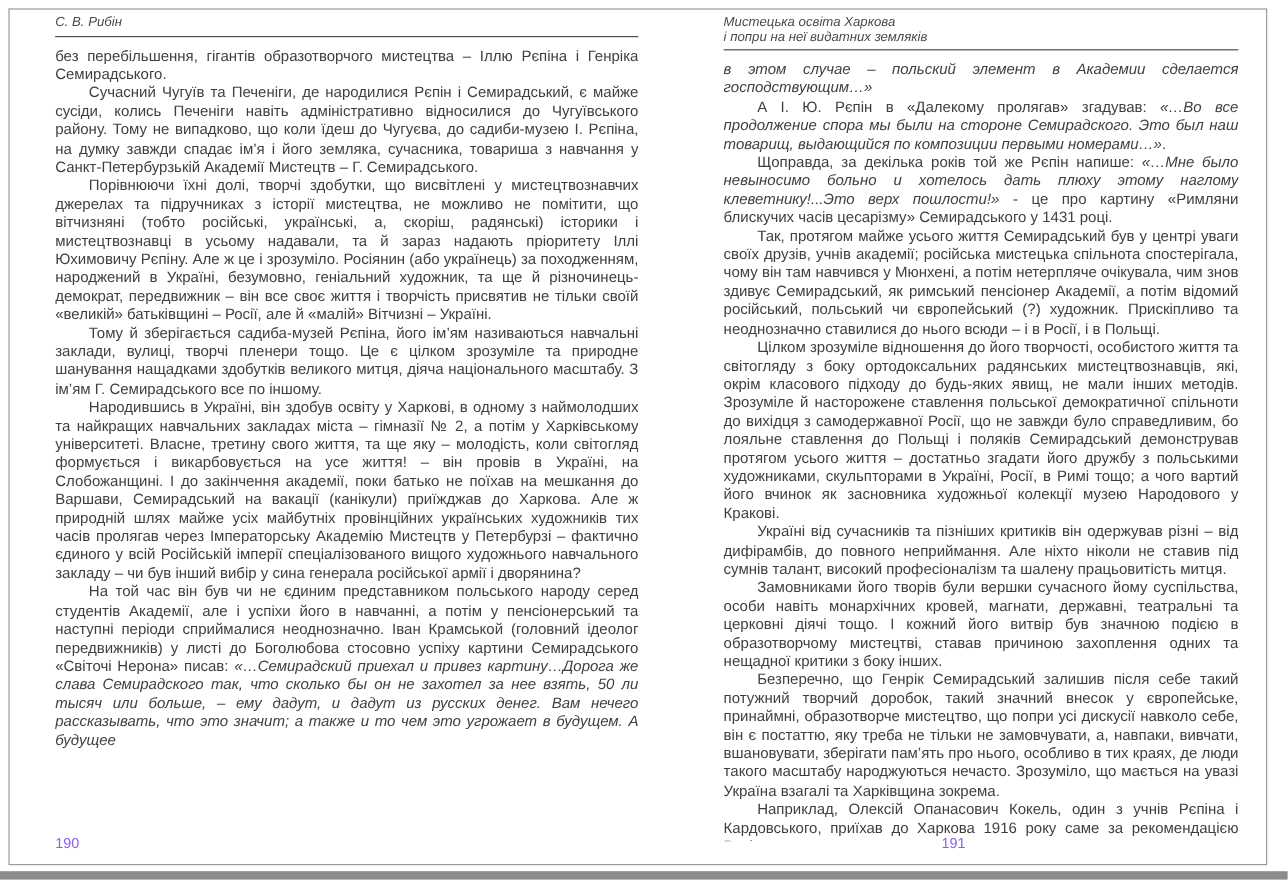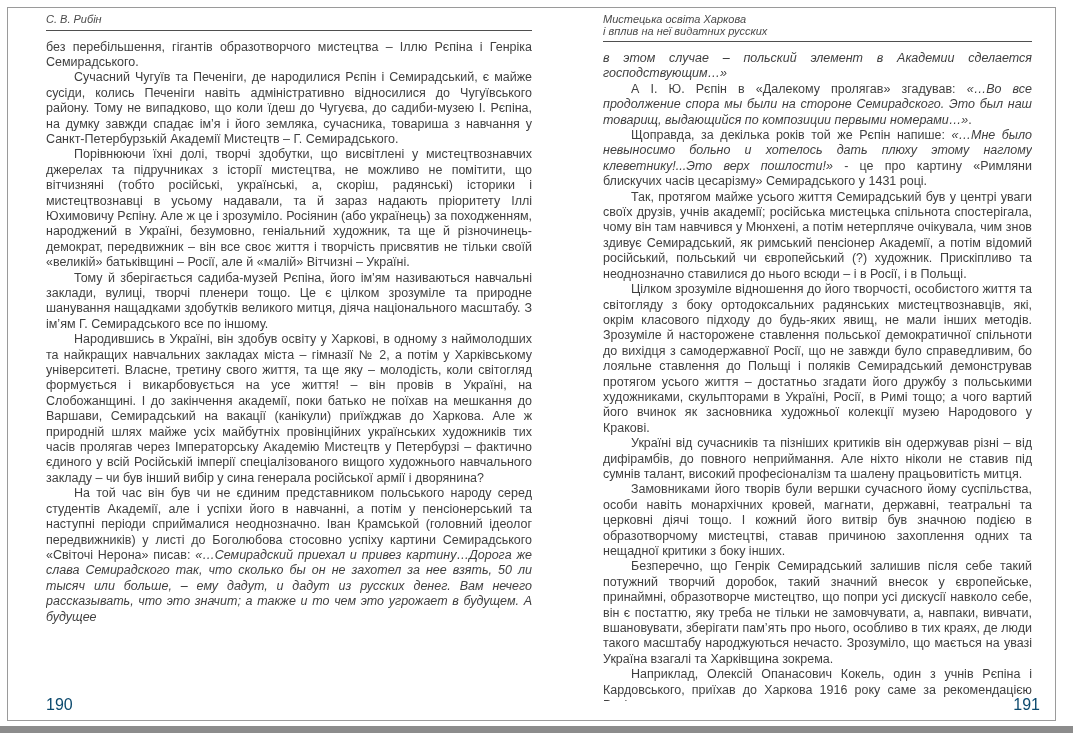--- a/index.html
+++ b/index.html
@@ -51,25 +51,25 @@
     color: #3f3f3f;
     text-align: justify;
   }
   .body-text p.para { margin: 0; }
   .body-text p.indent { text-indent: 28px; }
   .it { font-style: italic; }
 
   .page-num {
     position: absolute;
     top: 688px;
-    font-size: 16px;
-    color: #0c4a6e;
+    font-size: 12px;
+    color: #8b5cf6;
   }
   .page-num.left-num  { left: 38px; }
-  .page-num.right-num { left: 603px; width: 429px; text-align: right; }
+  .page-num.right-num { left: 572px; width: 429px; text-align: center; }
 </style>
 </head>
 <body>
 
 <div class="sheet">
 
   <div class="page page-left">
     <div class="running-head">
       <span>С. В. Рибін</span>
     </div>
@@ -81,21 +81,21 @@
           <p class="para indent"><span>Тому й зберігається садиба-музей Рєпіна, його ім’ям називаються навчальні заклади, вулиці, творчі пленери тощо. Це є цілком зрозуміле та природне шанування нащадками здобутків великого митця, діяча національного масштабу. З ім’ям Г. Семирадського все по іншому.</span></p>
           <p class="para indent"><span>Народившись в Україні, він здобув освіту у Харкові, в одному з наймолодших та найкращих навчальних закладах міста – гімназії  № 2, а потім у Харківському університеті. Власне, третину свого життя, та ще яку – молодість, коли світогляд формується і викарбовується на усе життя! – він провів в Україні, на Слобожанщині. І до закінчення академії, поки батько не поїхав на мешкання до Варшави, Семирадський на вакації (канікули) приїжджав до Харкова. Але ж природній шлях майже усіх майбутніх провінційних українських художників тих часів пролягав через Імператорську Академію Мистецтв у Петербурзі – фактично єдиного у всій Російській імперії спеціалізованого вищого художнього навчального закладу – чи був інший вибір у сина генерала російської армії і дворянина?</span></p>
           <p class="para indent"><span>На той час він був чи не єдиним представником польського народу серед студентів Академії, але і успіхи його в навчанні, а потім у пенсіонерський та наступні періоди сприймалися неоднозначно. Іван Крамськой (головний ідеолог передвижників) у листі до Боголюбова стосовно успіху картини Семирадського «Світочі Нерона» писав: </span><span class="it">«…Семирадский приехал и привез картину…Дорога же слава Семирадского так, что сколько бы он не захотел за нее взять, 50 ли тысяч или больше, – ему дадут, и дадут из русских денег. Вам нечего рассказывать, что это значит; а также и то чем это угрожает в будущем. А будущее</span></p>
         </div>
     </div>
   </div>
 
   <div class="page page-right">
     <div class="running-head right">
       <div>Мистецька освіта Харкова</div>
-      <div>і вплив на неї видатних русских</div>
+      <div>і попри на неї видатних земляків</div>
     </div>
     <div class="body-wrap">
       <div class="body-text" id="right-paragraphs">
           <p class="para"><span class="it">в этом случае – польский элемент в Академии сделается господствующим…»</span></p>
           <p class="para indent"><span>А І. Ю. Рєпін в «Далекому пролягав» згадував: </span><span class="it">«…Во все продолжение спора мы были на стороне Семирадского. Это был наш товарищ, выдающийся по композиции первыми номерами…»</span><span>.</span></p>
           <p class="para indent"><span>Щоправда, за декілька років той же Рєпін напише: </span><span class="it">«…Мне было невыносимо больно и хотелось дать плюху этому наглому клеветнику!...Это верх пошлости!»</span><span> - це про картину «Римляни блискучих часів цесарізму» Семирадського у 1431 році.</span></p>
           <p class="para indent"><span>Так, протягом майже усього життя Семирадський був у центрі уваги своїх друзів, учнів академії; російська мистецька спільнота спостерігала, чому він там навчився у Мюнхені, а потім нетерпляче очікувала, чим знов здивує Семирадський, як римський пенсіонер Академії, а потім відомий російський, польський чи європейський (?) художник. Прискіпливо та неоднозначно ставилися до нього всюди – і в Росії, і в Польщі.</span></p>
           <p class="para indent"><span>Цілком зрозуміле відношення до його творчості, особистого життя та світогляду з боку ортодоксальних радянських мистецтвознавців, які, окрім класового підходу до будь-яких явищ, не мали інших методів. Зрозуміле й насторожене ставлення польської демократичної спільноти до вихідця з самодержавної Росії, що не завжди було справедливим, бо лояльне ставлення до Польщі і поляків Семирадський демонстрував протягом усього життя – достатньо згадати його дружбу з польськими художниками, скульпторами в Україні, Росії, в Римі тощо; а чого вартий його вчинок як засновника художньої колекції музею Народового у Кракові.</span></p>
           <p class="para indent"><span>Україні від сучасників та пізніших критиків він одержував різні – від дифірамбів, до повного неприймання. Але ніхто ніколи не ставив під сумнів талант, високий професіоналізм та шалену працьовитість митця.</span></p>
           <p class="para indent"><span>Замовниками його творів були вершки сучасного йому суспільства, особи навіть монархічних кровей, магнати, державні, театральні та церковні діячі тощо. І кожний його витвір був значною подією в образотворчому мистецтві, ставав причиною захоплення одних та нещадної критики з боку інших.</span></p>

